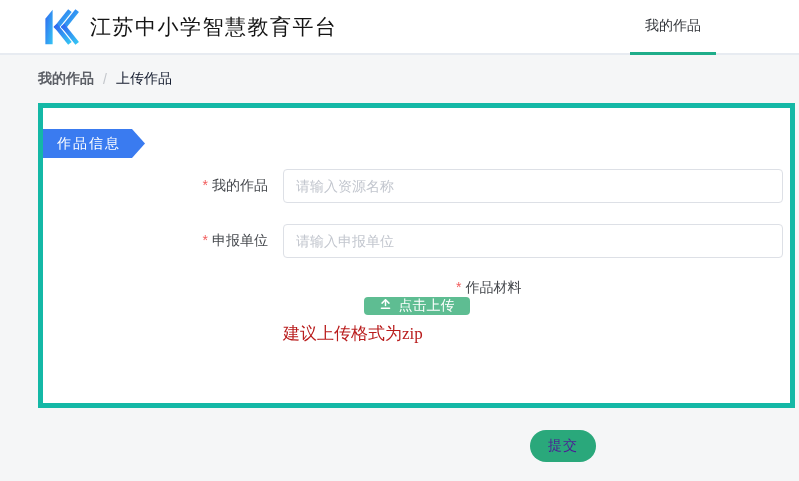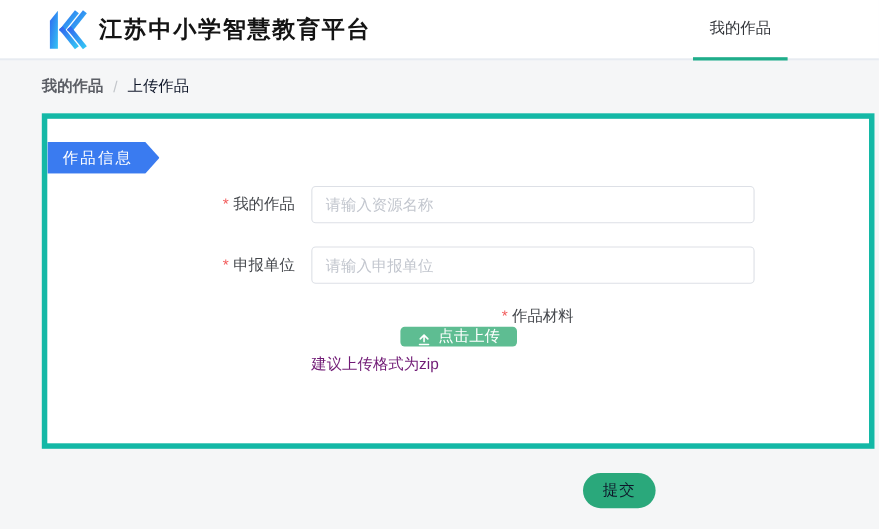--- a/index.html
+++ b/index.html
@@ -13,21 +13,21 @@
   .header {
     position:absolute; left:0; top:0; width:799px; height:55px;
     background:#ffffff; border-bottom:2px solid #e7ebf1;
   }
   .brand {
     position:absolute; left:36px; top:0; height:53px;
     display:flex; align-items:center; cursor:pointer;
   }
   .logo-svg { width:46px; height:40px; display:block; }
   .page-title {
-    margin-left:8px; font-size:21px; font-weight:bold; color:#141414;
+    margin-left:8px; font-size:21px; font-weight:normal; color:#141414;
     letter-spacing:1.5px; white-space:nowrap;
   }
   .header-tab {
     position:absolute; left:630px; top:0; width:86px; height:55px;
     display:flex; align-items:center; justify-content:center;
     font-size:14px; color:#33363b; cursor:pointer;
     border-bottom:3px solid #1fad8a;
   }
   
   .breadcrumb {
@@ -52,37 +52,37 @@
   
   .form { position:absolute; left:0; top:61px; width:100%; }
   .form-row { display:flex; align-items:center; height:34px; margin-bottom:21px; }
   .form-row-upload { display:flex; align-items:center; height:30px; margin-top:16px;flex-direction:column; }
   .form-label {
     width:240px; padding-right:15px; text-align:right;
     font-size:14px; color:#45484d; white-space:nowrap;
   }
   .req { color:#f25b5b; margin-right:4px; font-size:14px; }
   .text-input {
-    width:403px; height:34px; border:1px solid #dde0e6; border-radius:4px;
+    width:500px; height:34px; border:1px solid #dde0e6; border-radius:4px;
     padding:0 12px; font-size:14px; color:#606266; background:#fff; outline:none;
     font-family:"Liberation Sans","DejaVu Sans",sans-serif;
   }
   .text-input::placeholder { color:#c2c6ce; opacity:1; }
   .upload-btn {
-    display:inline-flex; align-items:flex-end; gap:7px;
+    display:inline-flex; align-items:flex-start; gap:7px;
     height:30px; padding:0 15px; border:none; border-radius:4px;
     background:#5ebd92; color:#ffffff; font-size:14px; cursor:pointer;
     font-family:"Liberation Sans","DejaVu Sans",sans-serif;
   }
   .upload-icon-svg { width:13px; height:13px; display:block; }
-  .upload-hint { margin:13px 0 0 240px; font-size:14px; color:#701a75; }
+  .upload-hint { margin:13px 0 0 240px; font-size:17px; color:#b91c1c;font-family:Liberation Serif, serif; }
   
   .submit-btn {
     position:absolute; left:530px; top:430px; width:66px; height:32px;
-    border:none; border-radius:16px; background:#2aa87b; color:#0f172a;
+    border:none; border-radius:16px; background:#2aa87b; color:#4c1d95;
     font-size:14px; cursor:pointer; letter-spacing:1px;
     font-family:"Liberation Sans","DejaVu Sans",sans-serif;
   }
 </style>
 </head>
 <body>
 
 <div class="header">
   <div class="brand">
     <span>

